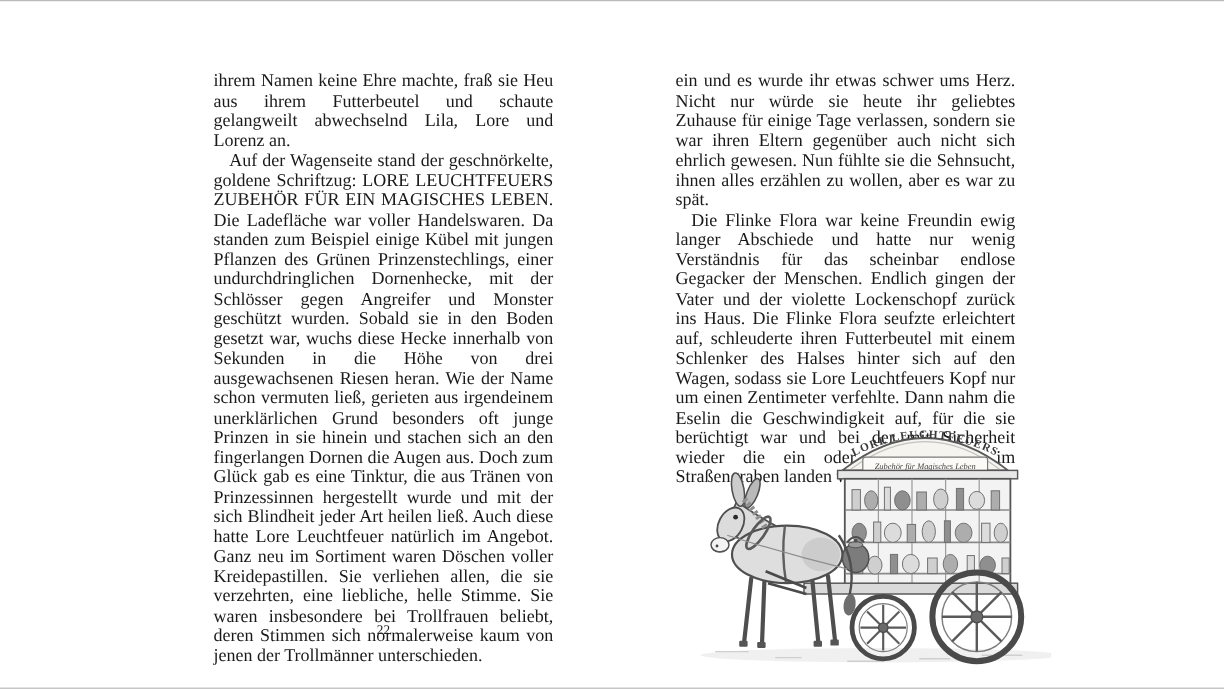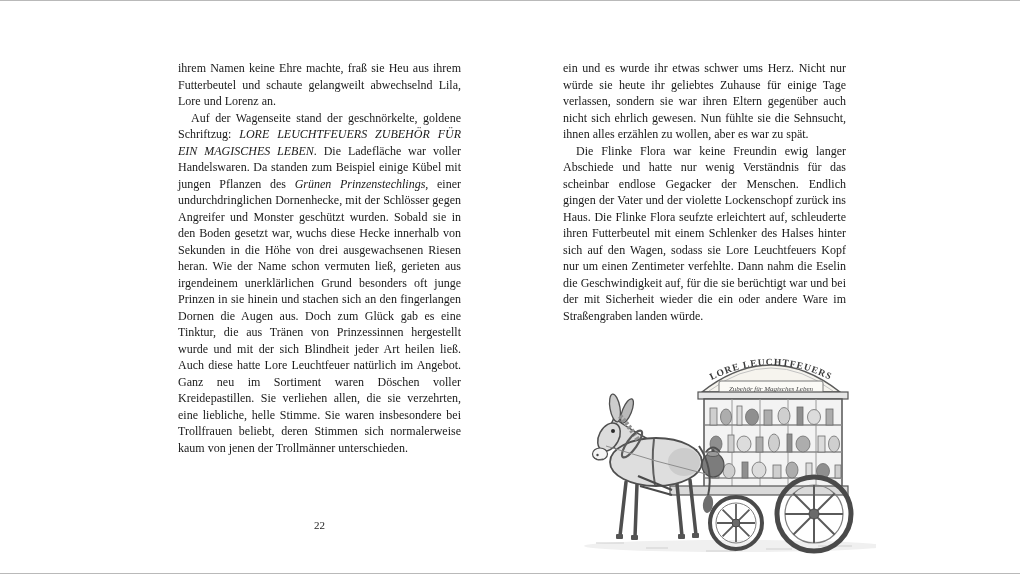--- a/index.html
+++ b/index.html
@@ -9,29 +9,29 @@
     background:#ffffff;
     font-family:"Liberation Serif","DejaVu Serif",serif;
   }
   .edge-line{position:absolute;left:0;width:1020px;height:1px;background:#b9b9b9;}
   #edge-top{top:0;}
   #edge-bottom{top:573px;}
 
   .text-col{
     position:absolute;width:283px;
     text-align:justify;
-    font-size:12px;line-height:16.5px;
+    font-size:15px;line-height:16.5px;
     color:#191919;
     hyphens:auto;-webkit-hyphens:auto;
   }
   #left-text{left:178px;top:60px;}
   #right-text{left:563px;top:60px;}
   .text-col p{margin:0;}
   .text-col p.indent{text-indent:13px;}
-  .it{font-style:italic;}
+  .it{}
 
   .pagenum{
     position:absolute;left:178px;width:283px;top:519px;
     text-align:center;font-size:11px;color:#262626;
   }
 
   .illo{position:absolute;left:556px;top:334px;width:320px;height:224px;}
   .illo svg{display:block;width:100%;height:100%;}
 
   

